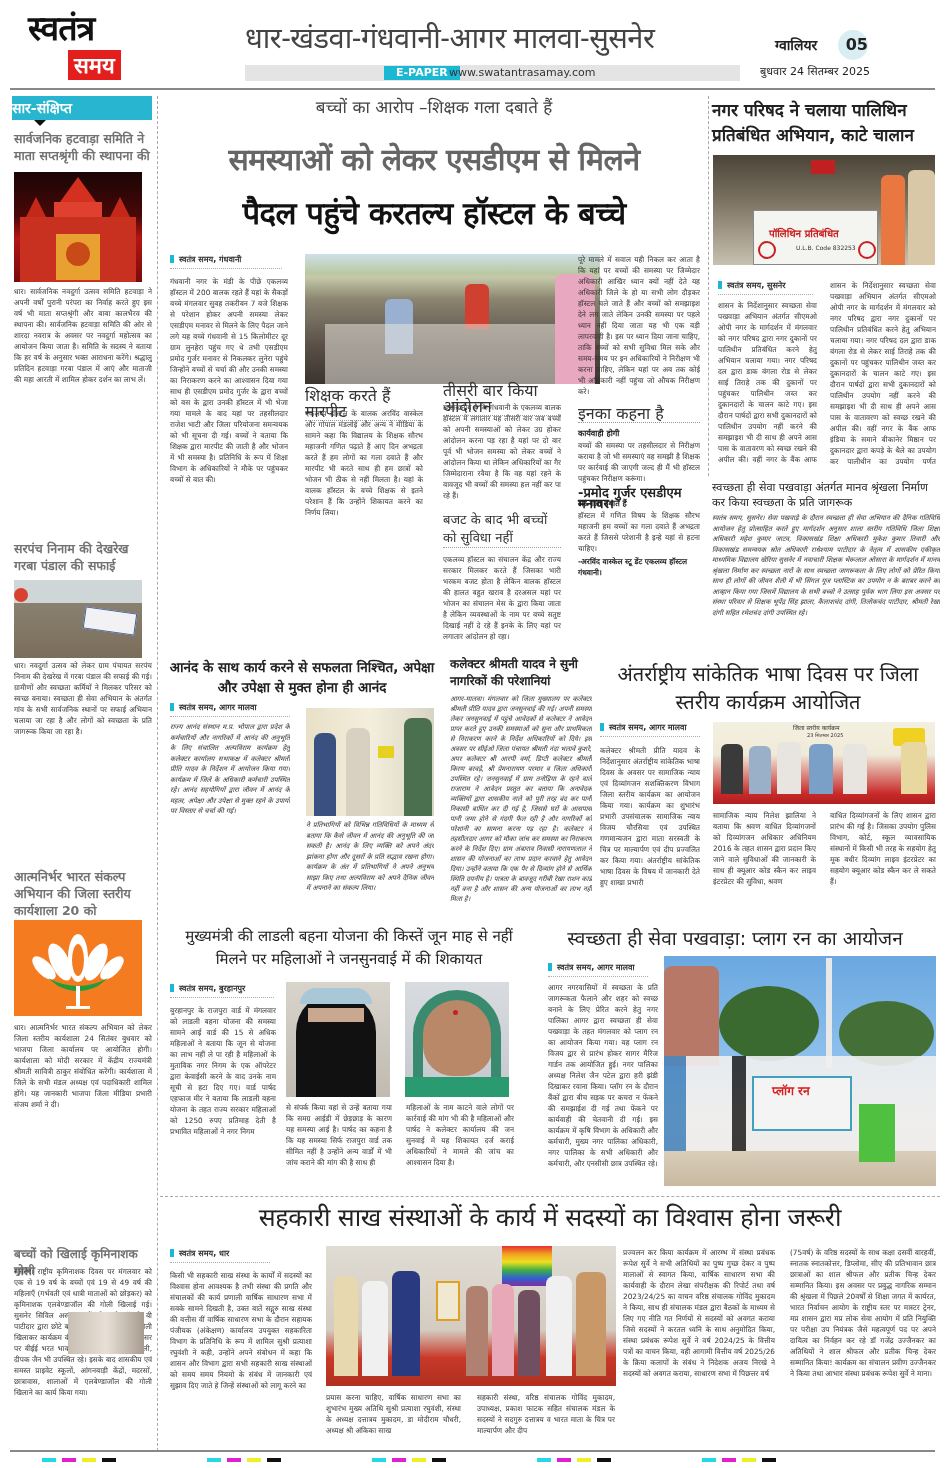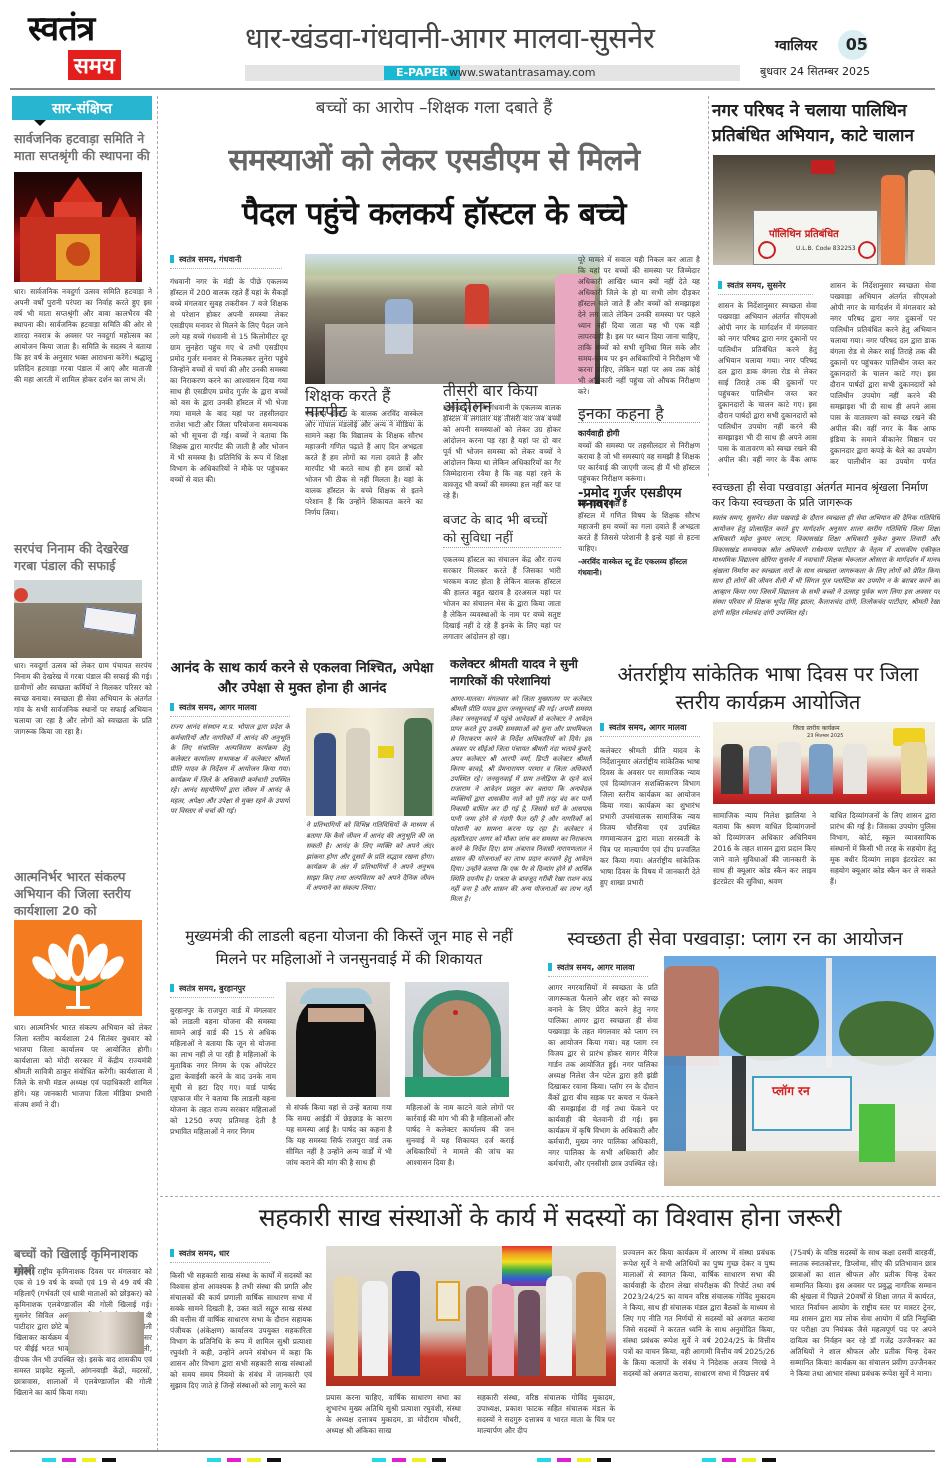--- a/index.html
+++ b/index.html
@@ -11,21 +11,21 @@
 .logo-bot{left:68px;top:50px;background:#e41d1d;color:#fff;font-size:22px;font-weight:bold;padding:0 6px;line-height:30px;font-family:"DejaVu Serif",serif}
 .mast-title{left:245px;top:18px;font-size:29px;color:#444;letter-spacing:-0.5px;line-height:40px;font-family:"Liberation Sans",sans-serif}
 .mast-bar{left:245px;top:65px;width:495px;height:16px;background:#e4e4e4}
 .epaper{left:384px;top:66px;background:#1bb8d4;color:#fff;font-size:11px;font-weight:bold;padding:0 12px;line-height:14px}
 .website{left:449px;top:66px;font-size:11px;color:#333;line-height:14px}
 .city{left:775px;top:35px;font-size:14px;font-weight:bold;color:#222;line-height:20px}
 .pageno{left:838px;top:30px;width:30px;height:30px;border-radius:50%;background:#d9eef2;font-size:16px;font-weight:bold;text-align:right;line-height:30px}
 .date{left:760px;top:64px;font-size:11px;color:#222;line-height:16px}
 .rule{left:10px;top:88px;width:925px;height:2px;background:#888}
 
-.side-banner{left:12px;top:96px;width:140px;height:24px;background:#28b5cf;color:#fff;font-size:14px;font-weight:bold;text-align:center;line-height:24px}
+.side-banner{left:12px;top:96px;width:140px;height:24px;background:#28b5cf;color:#fff;font-size:14px;font-weight:bold;text-align:left;line-height:24px}
 .side-arrow{left:34px;top:120px;width:0;height:0;border-left:6px solid transparent;border-right:6px solid transparent;border-top:6px solid #111}
 .side-head{font-size:12.5px;font-weight:bold;color:#737373;line-height:17px}
 .body-txt{font-size:7.3px;line-height:11px;color:#333;text-align:justify;overflow:hidden}
 .vline{width:0;border-left:1px dashed #aaa}
 .photo{overflow:hidden}
 .dateline{font-size:8px;font-weight:bold;color:#333;line-height:11px;padding-bottom:3px;border-bottom:1px dotted #aaa}
 .dateline::before{content:"";display:inline-block;width:4px;height:8px;background:#1bb8d4;margin-right:5px;vertical-align:-1px}
 .subhead{font-size:16px;color:#333;line-height:16px;border-bottom:1px dotted #999}
 .cmyk{height:4px;width:14px;display:inline-block;margin-right:6px}
 </style>
@@ -83,21 +83,21 @@
   </svg>
 </div>
 <div class="abs body-txt" style="left:14px;top:1022px;width:138px;height:212px">धार। आत्मनिर्भर भारत संकल्प अभियान को लेकर जिला स्तरीय कार्यशाला 24 सितंबर बुधवार को भाजपा जिला कार्यालय पर आयोजित होगी। कार्यशाला को मोदी सरकार में केंद्रीय राज्यमंत्री श्रीमती सावित्री ठाकुर संबोधित करेंगी। कार्यशाला में जिले के सभी मंडल अध्यक्ष एवं पदाधिकारी शामिल होंगे। यह जानकारी भाजपा जिला मीडिया प्रभारी संजय शर्मा ने दी।</div>
 
 <div class="abs side-head" style="left:14px;top:1246px;width:140px;font-size:12px">बच्चों को खिलाई कृमिनाशक गोली</div>
 <div class="abs body-txt" style="left:14px;top:1266px;width:138px;height:178px">सुसनेर। राष्ट्रीय कृमिनाशक दिवस पर मंगलवार को एक से 19 वर्ष के बच्चों एवं 19 से 49 वर्ष की महिलाएँ (गर्भवती एवं धात्री माताओं को छोड़कर) को कृमिनाशक एलबेण्डाजॉल की गोली खिलाई गई। सुसनेर सिविल अस्पताल में बीएमओ डॉ बी बी पाटीदार द्वारा छोटे बच्चों को एलबेण्डाजॉल की गोली खिलाकर कार्यक्रम की शुरुआत की गई। इस अवसर पर बीईई भरत भावसार, एएनएम अंगुरी राजपाली, दीपक जैन भी उपस्थित रहे। इसके बाद शासकीय एवं समस्त प्राइवेट स्कूलों, आंगनबाड़ी केंद्रों, मदरसों, छात्रावास, शालाओं में एलबेण्डाजॉल की गोली खिलाने का कार्य किया गया।</div>
 <div class="abs photo" style="left:68px;top:1312px;width:76px;height:42px;background:linear-gradient(90deg,#c8c0b4,#e8e0d6,#a89c90)"></div>
 
 <div class="abs" style="left:160px;top:96px;width:548px;text-align:center;font-size:17px;color:#444;line-height:22px">बच्चों का आरोप –शिक्षक गला दबाते हैं</div>
 <div class="abs" style="left:160px;top:140px;width:548px;text-align:center;font-size:30px;font-weight:bold;color:#666;line-height:40px;letter-spacing:-0.5px">समस्याओं को लेकर एसडीएम से मिलने</div>
-<div class="abs" style="left:160px;top:192px;width:548px;text-align:center;font-size:31px;font-weight:bold;color:#111;line-height:42px;letter-spacing:-0.5px">पैदल पहुंचे कलकर्य हॉस्टल के बच्चे</div>
+<div class="abs" style="left:160px;top:192px;width:548px;text-align:center;font-size:31px;font-weight:bold;color:#111;line-height:42px;letter-spacing:-0.5px">पैदल पहुंचे करतल्य हॉस्टल के बच्चे</div>
 
 <div class="abs dateline" style="left:170px;top:254px;width:112px">स्वतंत्र समय, गंधवानी</div>
 <div class="abs body-txt" style="left:170px;top:276px;width:118px;height:370px">गंधवानी नगर के मंडी के पीछे एकलव्य हॉस्टल में 200 बालक रहते हैं यहां के सैकड़ों बच्चे मंगलवार सुबह तकरीबन 7 बजे शिक्षक से परेशान होकर अपनी समस्या लेकर एसडीएम मनावर से मिलने के लिए पैदल जाने लगे यह बच्चे गंधवानी से 15 किलोमीटर दूर ग्राम लुनहेरा पहुंच गए थे तभी एसडीएम प्रमोद गुर्जर मनावर से निकलकर लुनेरा पहुंचे जिन्होंने बच्चों से चर्चा की और उनकी समस्या का निराकरण करने का आश्वासन दिया गया साथ ही एसडीएम प्रमोद गुर्जर के द्वारा बच्चों को बस के द्वारा उनकी हॉस्टल में भी भेजा गया मामले के बाद यहां पर तहसीलदार राजेश भाटी और जिला परियोजना समन्वयक को भी सूचना दी गई। बच्चों ने बताया कि शिक्षक द्वारा मारपीट की जाती है और भोजन में भी समस्या है। प्रतिनिधि के रूप में शिक्षा विभाग के अधिकारियों ने मौके पर पहुंचकर बच्चों से बात की।</div>
 
 <div class="abs photo" style="left:305px;top:254px;width:295px;height:130px;background:linear-gradient(#a8b890 0,#c4c8a8 18%,#8a8470 35%,#5a5048 70%,#3a342e)">
   <div style="position:absolute;left:0;top:0;width:100%;height:20px;background:linear-gradient(#cfe0e8,#b8c8a0)"></div>
   <div style="position:absolute;left:80px;top:45px;width:28px;height:55px;background:#9ab0d0;border-radius:6px 6px 0 0"></div>
   <div style="position:absolute;left:160px;top:30px;width:24px;height:45px;background:#d04030;border-radius:6px 6px 0 0"></div>
   <div style="position:absolute;left:250px;top:20px;width:40px;height:110px;background:#e8a8c0;border-radius:8px 8px 0 0"></div>
   <div style="position:absolute;left:20px;top:70px;width:230px;height:60px;background:#e8e4dc;opacity:.55"></div>
@@ -133,21 +133,21 @@
   <div style="position:absolute;left:195px;top:15px;width:27px;height:95px;background:#d8c8a8;border-radius:6px 6px 0 0"></div>
   <div style="position:absolute;left:98px;top:5px;width:24px;height:14px;background:#c02020"></div>
 </div>
 <div class="abs dateline" style="left:718px;top:280px;width:95px">स्वतंत्र समय, सुसनेर</div>
 <div class="abs body-txt" style="left:718px;top:300px;width:99px;height:164px">शासन के निर्देशानुसार स्वच्छता सेवा पखवाड़ा अभियान अंतर्गत सीएमओ ओपी नगर के मार्गदर्शन में मंगलवार को नगर परिषद द्वारा नगर दुकानों पर पालिथीन प्रतिबंधित करने हेतु अभियान चलाया गया। नगर परिषद दल द्वारा डाक बंगला रोड से लेकर साई तिराहे तक की दुकानों पर पहुंचकर पालिथीन जब्त कर दुकानदारों के चालन काटे गए। इस दौरान पार्षदों द्वारा सभी दुकानदारों को पालिथीन उपयोग नहीं करने की समझाइश भी दी साथ ही अपने आस पास के वातावरण को स्वच्छ रखने की अपील की। वहीं नगर के बैंक आफ इंडिया के समाने बीकानेर मिष्ठान पर दुकानदार द्वारा कपड़े के थैले का उपयोग कर पालीथीन का उपयोग पुर्णत प्रतिबंधित किया गया है जिस हेतु नगर परिषद के दल द्वारा दुकानदार को पुष्पमाला पहनाकर सम्मानित किया गया। इस अवसर पर नोडल अधिकारी नरेश कुमार सिंह, लेखापाल जमील उर रहमान, स्टोर शाखा अखलाक अहमद खान, राकेश सोनी, शहजादी खान, पंकज राठौर एनजीओ टीम के लखन व्यास सहित कर्मचारीगण उपस्थित रहे।</div>
 <div class="abs body-txt" style="left:830px;top:280px;width:106px;height:184px;direction:ltr">शासन के निर्देशानुसार स्वच्छता सेवा पखवाड़ा अभियान अंतर्गत सीएमओ ओपी नगर के मार्गदर्शन में मंगलवार को नगर परिषद द्वारा नगर दुकानों पर पालिथीन प्रतिबंधित करने हेतु अभियान चलाया गया। नगर परिषद दल द्वारा डाक बंगला रोड से लेकर साई तिराहे तक की दुकानों पर पहुंचकर पालिथीन जब्त कर दुकानदारों के चालन काटे गए। इस दौरान पार्षदों द्वारा सभी दुकानदारों को पालिथीन उपयोग नहीं करने की समझाइश भी दी साथ ही अपने आस पास के वातावरण को स्वच्छ रखने की अपील की। वहीं नगर के बैंक आफ इंडिया के समाने बीकानेर मिष्ठान पर दुकानदार द्वारा कपड़े के थैले का उपयोग कर पालीथीन का उपयोग पुर्णत प्रतिबंधित किया गया है जिस हेतु नगर परिषद के दल द्वारा दुकानदार को पुष्पमाला पहनाकर सम्मानित किया गया। इस अवसर पर नोडल अधिकारी नरेश कुमार सिंह, लेखापाल जमील उर रहमान, स्टोर शाखा अखलाक अहमद खान, राकेश सोनी, शहजादी खान, पंकज राठौर एनजीओ टीम के लखन व्यास सहित कर्मचारीगण उपस्थित रहे।</div>
 
 <div class="abs" style="left:712px;top:480px;width:228px;font-size:11px;color:#222;line-height:15px">स्वच्छता ही सेवा पखवाड़ा अंतर्गत मानव श्रृंखला निर्माण कर किया स्वच्छता के प्रति जागरूक</div>
 <div class="abs body-txt" style="left:712px;top:513px;width:228px;height:138px;font-style:italic;font-size:6.8px;line-height:10.5px">स्वतंत्र समय, सुसनेर। सेवा पखवाड़े के दौरान स्वच्छता ही सेवा अभियान की दैनिक गतिविधि आयोजन हेतु प्रोत्साहित करते हुए मार्गदर्शन अनुसार शाला स्तरीय गतिविधि जिला शिक्षा अधिकारी महेश कुमार जाटव, विकासखंड शिक्षा अधिकारी मुकेश कुमार तिवारी और विकासखंड समन्वयक स्रोत अधिकारी राधेश्याम पाटीदार के नेतृत्व में शासकीय एकीकृत माध्यमिक विद्यालय खेरिया सुसनेर में नवाचारी शिक्षक भेरूलाल ओसारा के मार्गदर्शन में मानव श्रृंखला निर्माण कर स्वच्छता नारों के साथ स्वच्छता जागरूकता के लिए लोगों को प्रेरित किया साथ ही लोगों की जीवन शैली में भी सिंगल यूज प्लास्टिक का उपयोग न के बराबर करने का आव्हान किया गया जिसमें विद्यालय के सभी बच्चो ने उत्साह पूर्वक भाग लिया इस अवसर पर संस्था परिवार से शिक्षक भूपेंद्र सिंह झाला, कैलाशचंद दांगी, तिलोकचंद पाटीदार, श्रीमती रेखा दांगी सहित रमेशचंद दांगी उपस्थित रहे।</div>
 
-<div class="abs" style="left:168px;top:657px;width:268px;text-align:center;font-size:13.5px;font-weight:bold;color:#222;line-height:20px">आनंद के साथ कार्य करने से एकलवा निश्चित, अपेक्षा और उपेक्षा से मुक्त होना ही आनंद</div>
+<div class="abs" style="left:168px;top:657px;width:268px;text-align:center;font-size:13.5px;font-weight:bold;color:#222;line-height:20px">आनंद के साथ कार्य करने से सफलता निश्चित, अपेक्षा और उपेक्षा से मुक्त होना ही आनंद</div>
 <div class="abs dateline" style="left:170px;top:702px;width:120px">स्वतंत्र समय, आगर मालवा</div>
 <div class="abs body-txt" style="left:170px;top:722px;width:120px;height:196px;font-style:italic;font-size:6.8px;line-height:10.5px">राज्य आनंद संस्थान म.प्र. भोपाल द्वारा प्रदेश के कर्मचारियों और नागरिकों में आनंद की अनुभूति के लिए संचालित अल्पविराम कार्यक्रम हेतु कलेक्टर कार्यालय सभाकक्ष में कलेक्टर श्रीमती प्रीति यादव के निर्देशन में आयोजन किया गया। कार्यक्रम में जिले के अधिकारी कर्मचारी उपस्थित रहे। आनंद सहयोगियों द्वारा जीवन में आनंद के महत्व, अपेक्षा और उपेक्षा से मुक्त रहने के उपायों पर विस्तार से चर्चा की गई।</div>
 <div class="abs photo" style="left:306px;top:708px;width:128px;height:108px;background:linear-gradient(90deg,#e8e0c8,#f4eedc 50%,#d8d4c4)">
   <div style="position:absolute;left:8px;top:25px;width:22px;height:83px;background:#3a5080;border-radius:8px 8px 0 0"></div>
   <div style="position:absolute;left:40px;top:20px;width:24px;height:88px;background:#d8d0c0;border-radius:8px 8px 0 0"></div>
   <div style="position:absolute;left:72px;top:38px;width:16px;height:12px;background:#e8d020"></div>
   <div style="position:absolute;left:98px;top:10px;width:28px;height:98px;background:#4a7050;border-radius:8px 8px 0 0"></div>
 </div>
 <div class="abs body-txt" style="left:306px;top:820px;width:128px;height:100px;font-style:italic;font-size:6.8px;line-height:10.5px">ने प्रतिभागियों को विभिन्न गतिविधियों के माध्यम से बताया कि कैसे जीवन में आनंद की अनुभूति की जा सकती है। आनंद के लिए व्यक्ति को अपने अंदर झांकना होगा और दूसरों के प्रति सद्भाव रखना होगा। कार्यक्रम के अंत में प्रतिभागियों ने अपने अनुभव साझा किए तथा अल्पविराम को अपने दैनिक जीवन में अपनाने का संकल्प लिया।</div>
 

